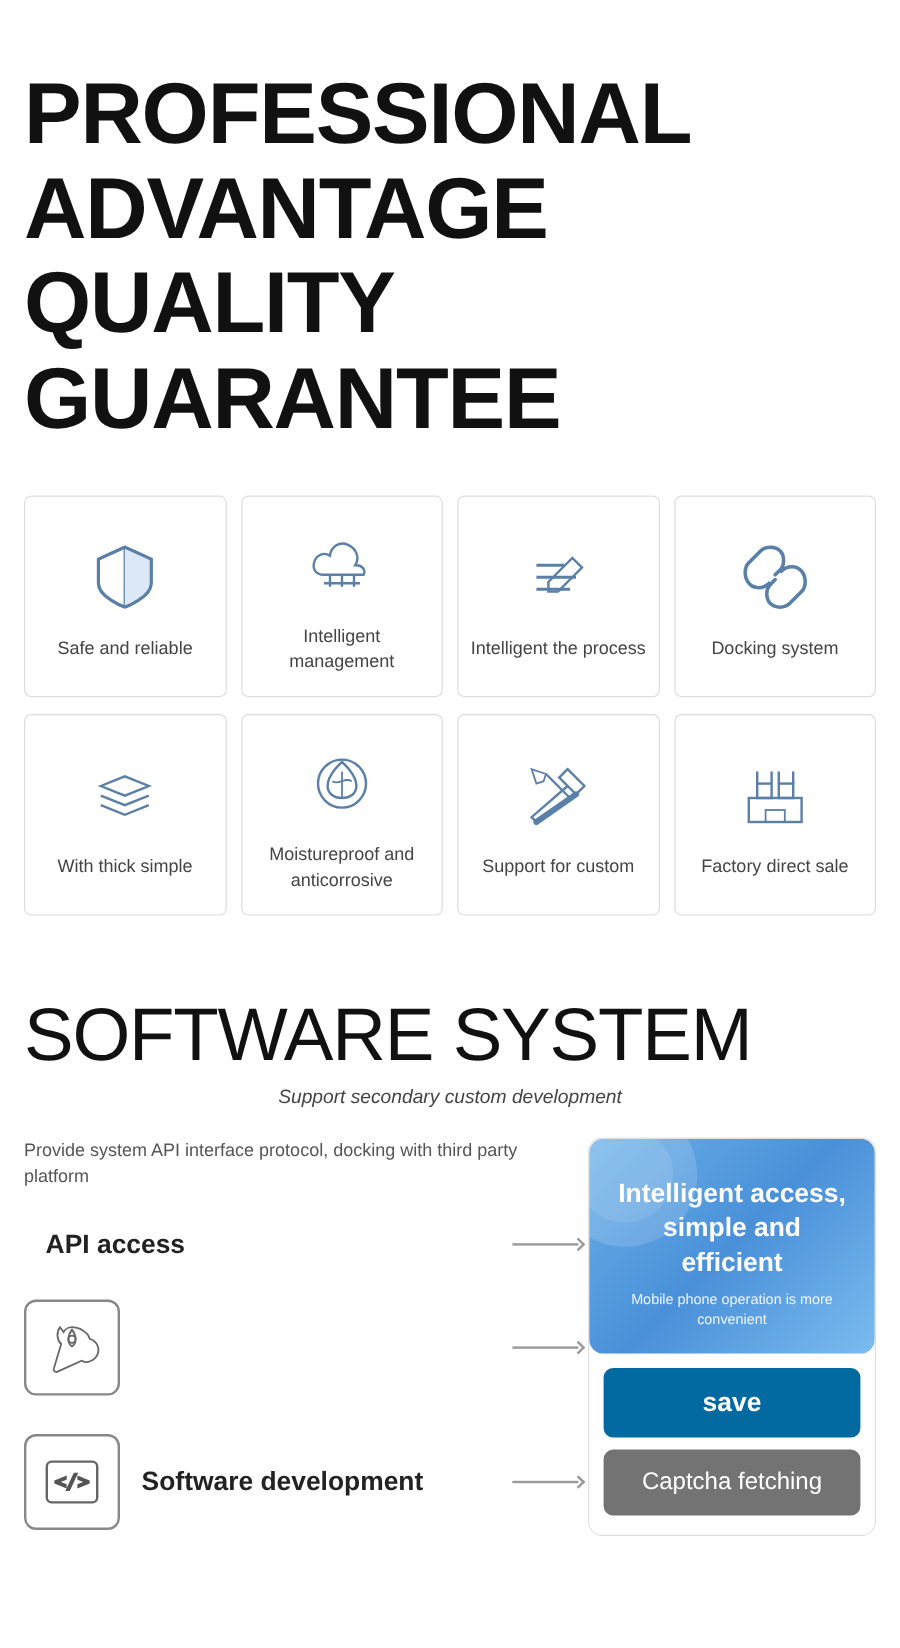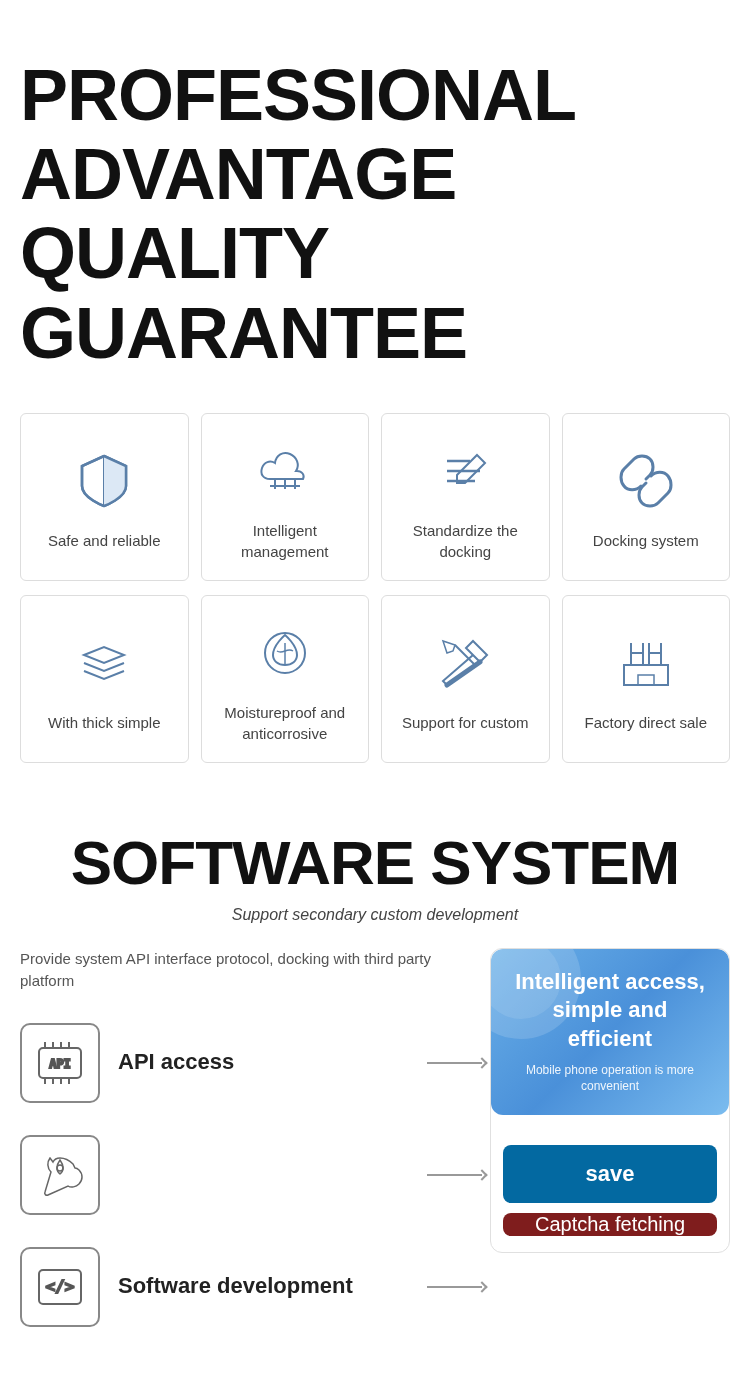--- a/index.html
+++ b/index.html
@@ -64,22 +64,22 @@
       text-align: center;
       line-height: 1.4;
     }
 
     
     .software-section {
       padding: 30px 20px 20px;
     }
     .software-title {
       font-size: 62px;
-      font-weight: 700;
-      text-align: center;
+      font-weight: 400;
+      text-align: left;
       color: #111;
       letter-spacing: -1px;
     }
     .software-subtitle {
       text-align: center;
       font-size: 16px;
       color: #444;
       margin: 8px 0 24px;
       font-style: italic;
     }
@@ -129,22 +129,22 @@
       line-height: 1.3;
     }
     
     .software-right {
       width: 240px;
       flex-shrink: 0;
     }
     .phone-card {
       background: linear-gradient(135deg, #6ab0e8 0%, #4a90d9 50%, #7bbcef 100%);
       border-radius: 12px;
-      padding: 19px 20px 20px;
-      margin-bottom: 18px;
+      padding: 32px 20px 20px;
+      margin-bottom: 0;
       position: relative;
       min-height: 120px;
     }
     .phone-card-title {
       font-size: 22px;
       font-weight: bold;
       color: #fff;
       text-align: center;
       line-height: 1.3;
       margin-bottom: 8px;
@@ -162,25 +162,25 @@
       font-weight: bold;
       text-align: center;
       padding: 16px 0;
       border-radius: 8px;
       margin-top: 12px;
       cursor: pointer;
       width: 100%;
       border: none;
     }
     .btn-captcha {
-      background: #7f1d1d;
+      background: #737373;
       color: #fff;
       font-size: 20px;
       text-align: center;
-      padding: 0 0;
+      padding: 16px 0;
       border-radius: 8px;
       margin-top: 10px;
       cursor: pointer;
       width: 100%;
       border: none;
     }
     .right-panel-wrapper {
       background: #fff;
       border: 1px solid #e0e0e0;
       border-radius: 12px;
@@ -229,21 +229,21 @@
 
     <div class="feature-card">
       <div class="feature-icon">
         <svg viewBox="0 0 60 60">
           <line x1="12" y1="20" x2="35" y2="20" stroke="#5a7fa8" stroke-width="2.5"></line>
           <line x1="12" y1="30" x2="45" y2="30" stroke="#5a7fa8" stroke-width="2.5"></line>
           <line x1="12" y1="40" x2="40" y2="40" stroke="#5a7fa8" stroke-width="2.5"></line>
           <path d="M42 14 L50 22 L30 42 L22 42 L22 34 Z" stroke="#5a7fa8" stroke-width="2" fill="none"></path>
         </svg>
       </div>
-      <span class="feature-label">Standardize the docking</span>
+      <span class="feature-label">Intelligent the process</span>
     </div>
 
     <div class="feature-card">
       <div class="feature-icon">
         <svg viewBox="0 0 60 60">
           <path d="M25 35 C20 40 12 40 8 35 C4 30 4 22 8 18 L18 8 C22 4 30 4 34 8 C38 12 38 20 34 24 L30 28" stroke="#5a7fa8" stroke-width="3" fill="none" stroke-linecap="round"></path>
           <path d="M35 25 C40 20 48 20 52 25 C56 30 56 38 52 42 L42 52 C38 56 30 56 26 52 C22 48 22 40 26 36 L30 32" stroke="#5a7fa8" stroke-width="3" fill="none" stroke-linecap="round"></path>
         </svg>
       </div>
       <span class="feature-label">Docking system</span>
@@ -310,34 +310,20 @@
 <div class="software-section">
   <h2 class="software-title">SOFTWARE SYSTEM</h2>
   <p class="software-subtitle">Support secondary custom development</p>
 
   <div class="software-body">
 
     <div class="software-left">
       <p class="software-description">Provide system API interface protocol, docking with third party platform</p>
 
       <div class="software-item">
-        <div class="software-item-icon">
-          <svg viewBox="0 0 50 50" width="50" height="50">
-            <rect x="4" y="10" width="42" height="30" rx="4" stroke="#666" stroke-width="2" fill="none"></rect>
-            <text x="25" y="30" text-anchor="middle" font-size="12" font-weight="bold" fill="#555" font-family="monospace">API</text>
-            <line x1="10" y1="4" x2="10" y2="10" stroke="#666" stroke-width="2"></line>
-            <line x1="18" y1="4" x2="18" y2="10" stroke="#666" stroke-width="2"></line>
-            <line x1="26" y1="4" x2="26" y2="10" stroke="#666" stroke-width="2"></line>
-            <line x1="34" y1="4" x2="34" y2="10" stroke="#666" stroke-width="2"></line>
-            <line x1="10" y1="40" x2="10" y2="46" stroke="#666" stroke-width="2"></line>
-            <line x1="18" y1="40" x2="18" y2="46" stroke="#666" stroke-width="2"></line>
-            <line x1="26" y1="40" x2="26" y2="46" stroke="#666" stroke-width="2"></line>
-            <line x1="34" y1="40" x2="34" y2="46" stroke="#666" stroke-width="2"></line>
-          </svg>
-        </div>
         <span class="software-item-label">API access</span>
         <div style="position:absolute; right:-16px; top:50%; transform:translateY(-50%); display:flex; align-items:center;">
           <div style="width:55px; height:2px; background:#999;"></div>
           <div style="width:8px; height:8px; border-top:2px solid #999; border-right:2px solid #999; transform:rotate(45deg); margin-left:-4px;"></div>
         </div>
       </div>
 
       <div class="software-item">
         <div class="software-item-icon">
           <svg viewBox="0 0 50 50" width="50" height="50">

